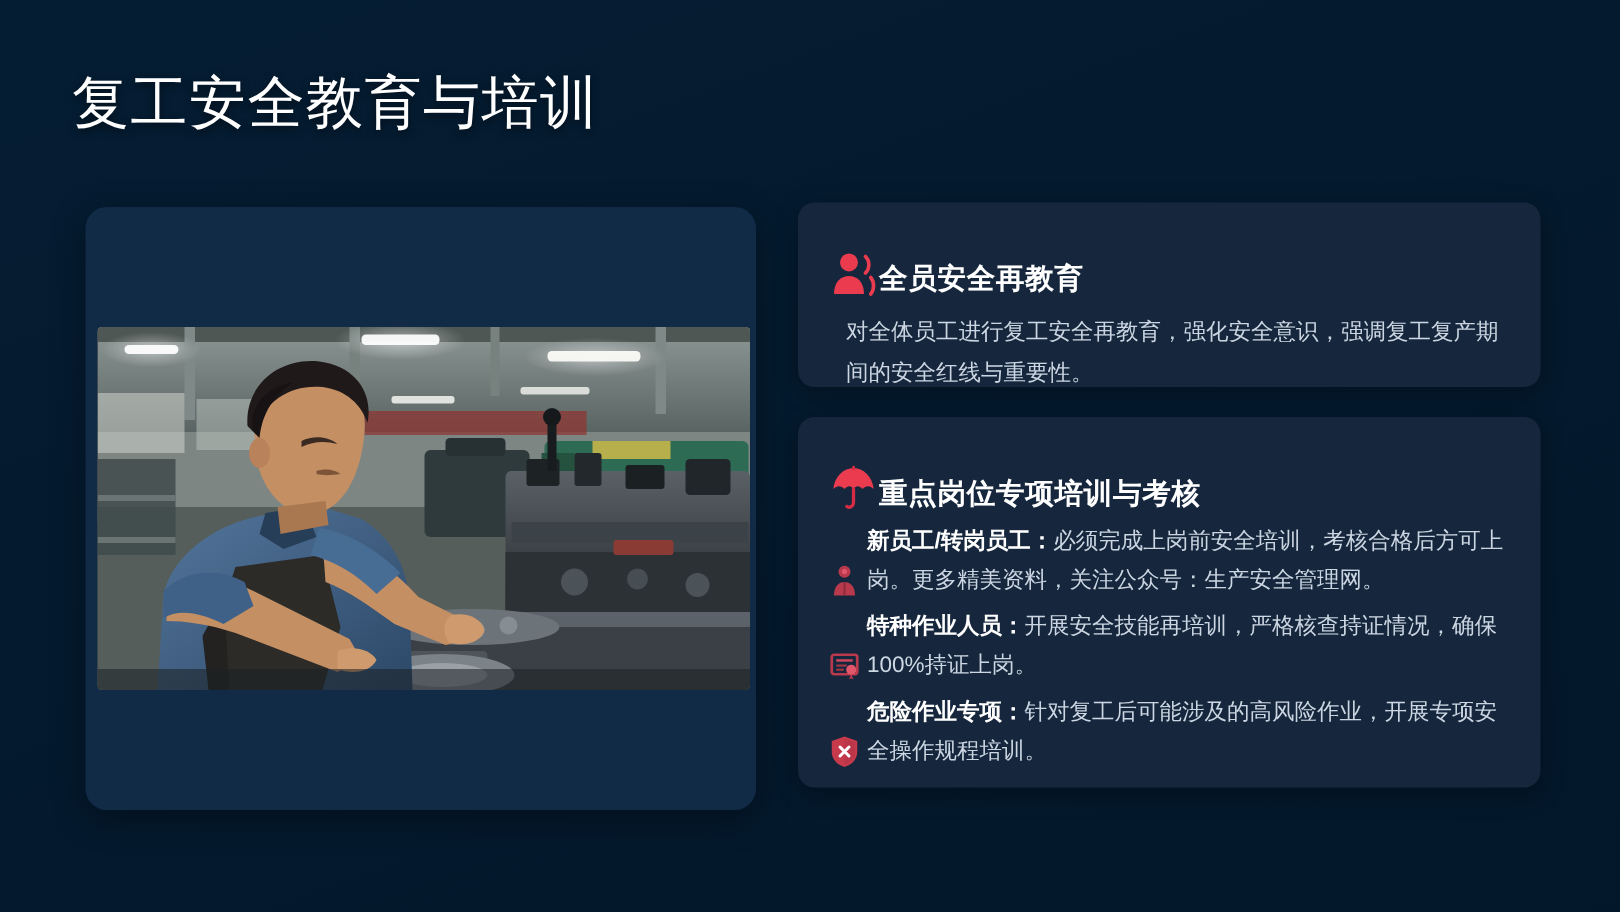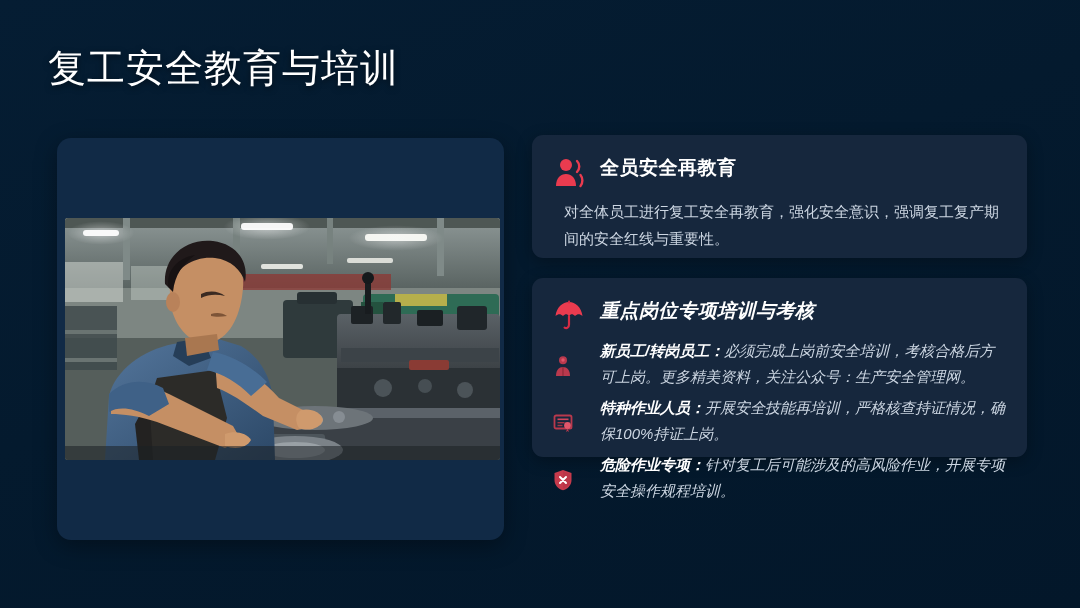--- a/index.html
+++ b/index.html
@@ -59,27 +59,26 @@
   
   .card {
     position: absolute;
     left: 532px;
     width: 495px;
     background: #16273d;
     border-radius: 11px;
     box-shadow: 0 4px 16px rgba(0,0,0,0.3);
   }
   .card-a { top: 135px; height: 123px; }
-  .card-b { top: 278px; height: 179px; font-style: italic; }
+  .card-b { top: 278px; height: 247px; }
 
   .card-head {
     display: flex;
-    align-items: flex-start;
-    gap: 14px;
-    padding: 20px 20px 0 20px;
+    align-items: flex-end;
+    padding: 30px 20px 0 20px;
   }
   .card-head .head-icon {
     width: 34px;
     height: 34px;
     flex: none;
     display: flex;
     align-items: center;
     justify-content: center;
   }
   .card-title {
@@ -94,22 +93,22 @@
     line-height: 27px;
     color: #ccd6e2;
     margin-left: 12px;
   }
 
   .bullets {
     padding: 6px 18px 0 20px;
   }
   .bullet {
     display: flex;
-    align-items: center;
-    gap: 26px;
+    align-items: flex-end;
+    gap: 4px;
     margin-bottom: 5px;
   }
   .bullet .b-icon {
     width: 22px;
     height: 26px;
     flex: none;
     display: flex;
     align-items: center;
     justify-content: center;
     margin-top: 3px;

